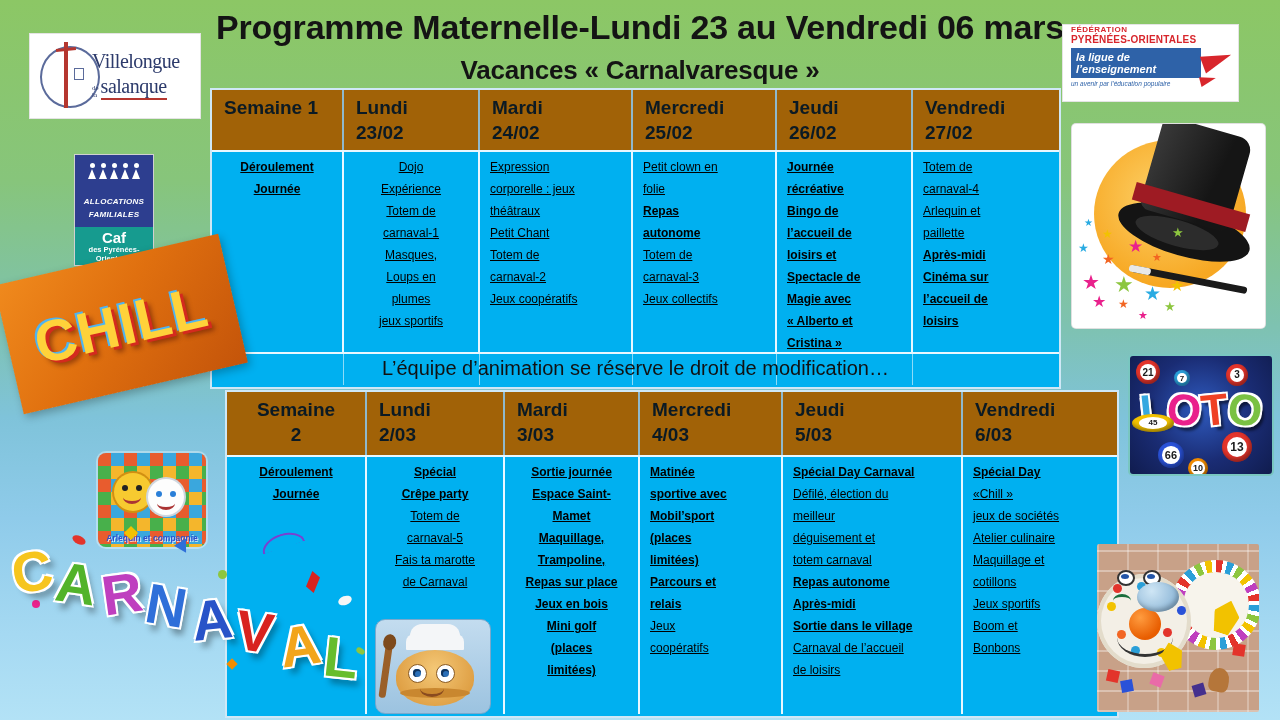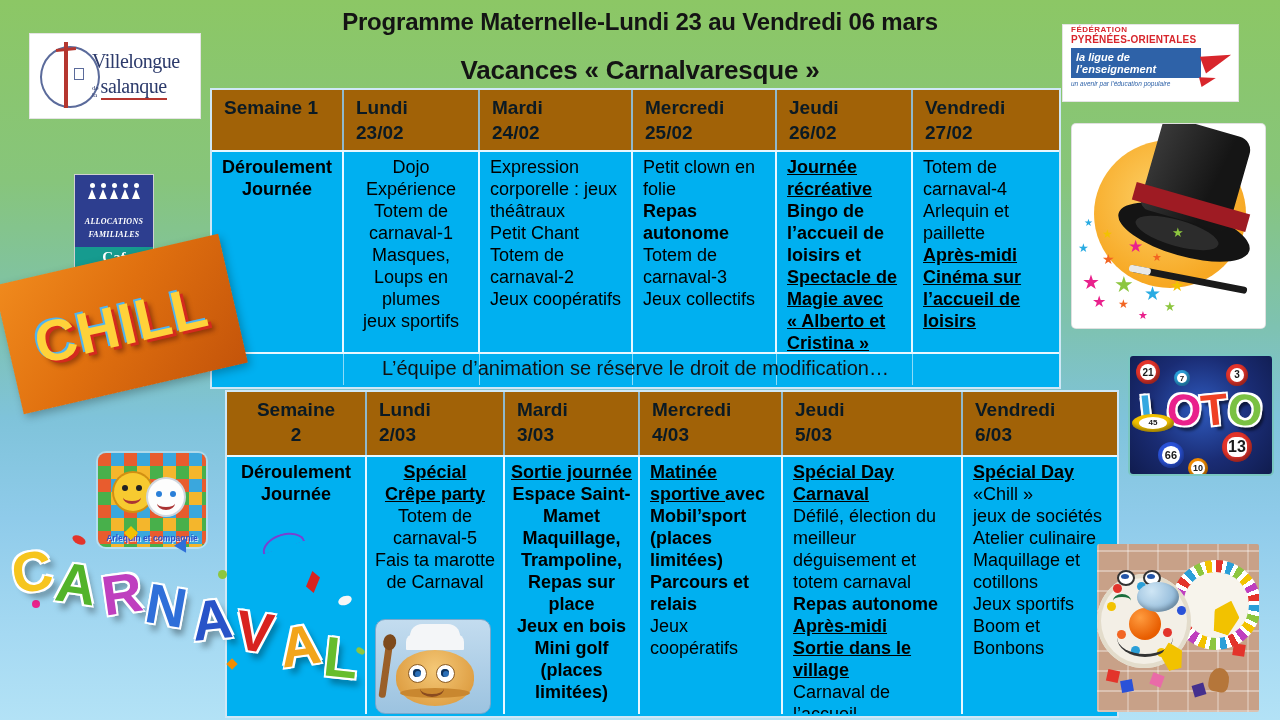--- a/index.html
+++ b/index.html
@@ -1,36 +1,36 @@
 <!DOCTYPE html>
 <html><head>
 <meta charset="utf-8">
 <style>
   html,body{margin:0;padding:0;background:#dfeef7;}
   .slide{position:relative;width:1280px;height:720px;overflow:hidden;
     font-family:"Liberation Sans",sans-serif;color:#000;
     background:linear-gradient(180deg,#8cc765 0%,#87c57b 25%,#7ec2b0 45%,#7fc3da 58%,#8fcbea 72%,#a5d9f2 88%,#b3e2f6 100%);}
   
   .title{position:absolute;left:120px;width:1040px;text-align:center;font-weight:600;color:#141414;letter-spacing:-.2px;}
-  .l1{top:8px;font-size:24px;}
+  .l1{top:8px;font-size:34px;}
   .l2{top:55px;font-size:26px;}
   
   .tbl{position:absolute;background:#00b0f0;border:2px solid #cfe8f6;z-index:2;}
   .t1{left:210px;top:88px;width:847px;height:297px;}
   .t2{left:225px;top:390px;width:890px;height:324px;}
   .hdr{display:grid;background:#a16207;}
   .h1{grid-template-columns:132px 136px 153px 144px 136px 142px;height:60px;}
   .h2{grid-template-columns:140px 138px 135px 143px 180px 150px;height:63px;}
   .hcell{border-right:2px solid #8fb9cd;padding:5px 0 0 12px;font-weight:bold;font-size:19px;line-height:25px;color:#0b1a24;overflow:hidden;}
   .hcell:last-child{border-right:none;}
   .t2 .hcell:first-child{text-align:center;padding-left:0;}
   .bdy{display:grid;border-top:2px solid #e8f7ff;}
   .b1{grid-template-columns:132px 136px 153px 144px 136px 142px;height:200px;}
   .b2{grid-template-columns:140px 138px 135px 143px 180px 150px;height:257px;}
-  .bcell{position:relative;border-right:2px solid #e8f7ff;padding:4px 5px 0 10px;font-size:18px;line-height:22px;overflow:hidden;}
+  .bcell{position:relative;border-right:2px solid #e8f7ff;padding:4px 5px 0 10px;font-size:12px;line-height:22px;overflow:hidden;text-decoration:underline;}
   .bcell:last-child{border-right:none;}
   .ctr{text-align:center;padding-left:5px;}
   .b{font-weight:bold;}
   .u{text-decoration:underline;}
   .ln{min-height:22px;}
   
   .ft{position:relative;height:31px;border-top:2px solid #e8f7ff;}
   .ftcols{position:absolute;inset:0;display:grid;grid-template-columns:132px 136px 153px 144px 136px 142px;}
   .ftcols div{border-right:1px solid rgba(255,255,255,.55);}
   .ftcols div:last-child{border-right:none;}
@@ -48,21 +48,21 @@
   .vl-sal{font-size:20px;border-bottom:2px solid #b5362f;letter-spacing:-.5px;}
   
   .logo-lg{position:absolute;left:1063px;top:25px;width:175px;height:76px;background:#fff;z-index:3;padding:0 8px;box-sizing:border-box;box-shadow:0 0 0 1px #e4e4e4;}
   .lg-fed{color:#d8262c;font-size:8px;font-weight:bold;letter-spacing:.5px;}
   .lg-dept{color:#d8262c;font-size:10px;font-weight:bold;letter-spacing:.2px;}
   .lg-blue{margin-top:3px;width:120px;background:#2e62a8;color:#fff;font-size:11px;line-height:12px;font-weight:bold;font-style:italic;padding:3px 5px;}
   .lg-tag{margin-top:2px;color:#2e62a8;font-size:6.5px;font-style:italic;}
   .lg-arrow{position:absolute;right:6px;top:26px;width:0;height:0;border-style:solid;border-width:9px 0 9px 30px;border-color:transparent transparent transparent #d8262c;transform:rotate(-20deg);}
   .lg-arrow2{position:absolute;right:22px;top:50px;width:0;height:0;border-style:solid;border-width:5px 0 5px 16px;border-color:transparent transparent transparent #d8262c;transform:rotate(-15deg);}
   
-  .logo-caf{position:absolute;left:75px;top:175px;width:78px;height:110px;z-index:3;box-shadow:0 0 0 1px #d0d0d0;font-family:Liberation Serif, serif;}
+  .logo-caf{position:absolute;left:75px;top:155px;width:78px;height:110px;z-index:3;box-shadow:0 0 0 1px #d0d0d0;}
   .caf-top{height:72px;background:#2d3e8f;color:#fff;text-align:center;position:relative;}
   .caf-people{padding-top:8px;height:30px;}
   .person{display:inline-block;width:9px;height:16px;margin:0 1px;position:relative;}
   .person::before{content:"";position:absolute;left:2px;top:0;width:5px;height:5px;border-radius:50%;background:#fff;}
   .person::after{content:"";position:absolute;left:0;top:6px;width:0;height:0;border-left:4.5px solid transparent;border-right:4.5px solid transparent;border-bottom:10px solid #fff;}
   .caf-t1{font-size:8px;font-weight:bold;font-style:italic;letter-spacing:.3px;margin-top:4px;}
   .caf-bot{height:38px;background:#169b8f;color:#fff;text-align:center;}
   .caf-name{font-size:15px;font-weight:bold;padding-top:2px;}
   .caf-sub{font-size:7.5px;font-weight:bold;line-height:8.5px;}
   
@@ -98,21 +98,21 @@
     text-shadow:-2px -2px 0 #fff,2px -2px 0 #fff,-2px 2px 0 #fff,2px 2px 0 #fff,4px 5px 3px rgba(0,0,0,.55);}
   .lolt:nth-child(odd){transform:rotate(-6deg);}
   .lolt:nth-child(even){transform:rotate(6deg);}
   .ball{position:absolute;border-radius:50%;display:flex;align-items:center;justify-content:center;box-shadow:inset -2px -3px 4px rgba(0,0,0,.35);}
   .ball i{font-style:normal;background:#fff;border-radius:50%;width:68%;height:68%;display:flex;align-items:center;justify-content:center;font-weight:bold;color:#1a1a1a;}
   .lb0{left:6px;top:4px;width:24px;height:24px;}.lb0 i{font-size:10px;}
   .lb1{left:44px;top:14px;width:16px;height:16px;}.lb1 i{font-size:8px;}
   .lb2{left:96px;top:8px;width:22px;height:22px;}.lb2 i{font-size:10px;}
   .lb3{left:2px;top:58px;width:42px;height:18px;}.lb3 i{font-size:8px;}
   .lb4{left:28px;top:86px;width:26px;height:26px;}.lb4 i{font-size:11px;}
-  .lb5{left:92px;top:76px;width:30px;height:30px;}.lb5 i{font-size:16px;border-radius:8px;}
+  .lb5{left:92px;top:76px;width:30px;height:30px;}.lb5 i{font-size:12px;}
   .lb6{left:58px;top:102px;width:20px;height:20px;}.lb6 i{font-size:9px;}
   
   .arl-box{position:absolute;left:98px;top:453px;width:108px;height:94px;z-index:3;border-radius:8px;overflow:hidden;
     background:repeating-conic-gradient(#3aa7dd 0% 25%,#f4b62c 0% 50%,#48b04b 0% 75%,#e85c2e 0% 100%);background-size:26px 26px;box-shadow:0 0 0 2px rgba(255,255,255,.35);}
   .mask{position:absolute;border-radius:50%;}
   .mask1{left:16px;top:20px;width:38px;height:38px;background:#f7ca30;box-shadow:0 0 0 2px #d18f12;}
   .mask2{left:50px;top:26px;width:36px;height:36px;background:#fdfdfd;box-shadow:0 0 0 2px #cfd6de;}
   .mask .eye{position:absolute;width:6px;height:6px;border-radius:50%;background:#222;top:12px;}
   .mask .e1{left:8px;}.mask .e2{left:22px;}
   .mask2 .eye{background:#2a7fd8;}

